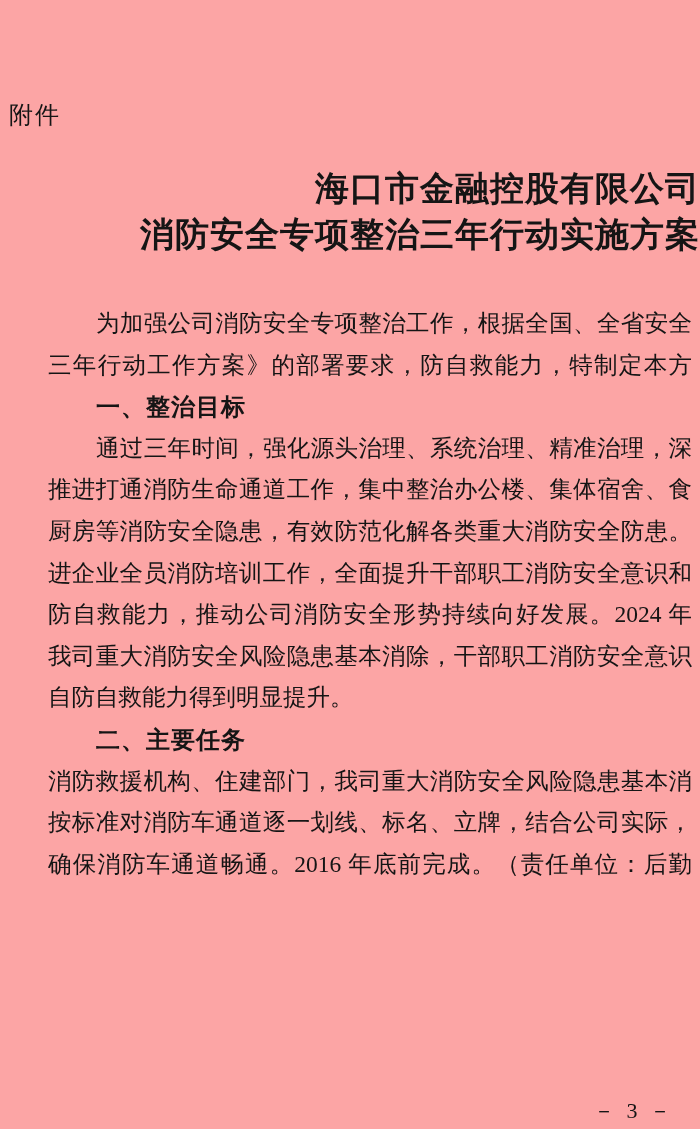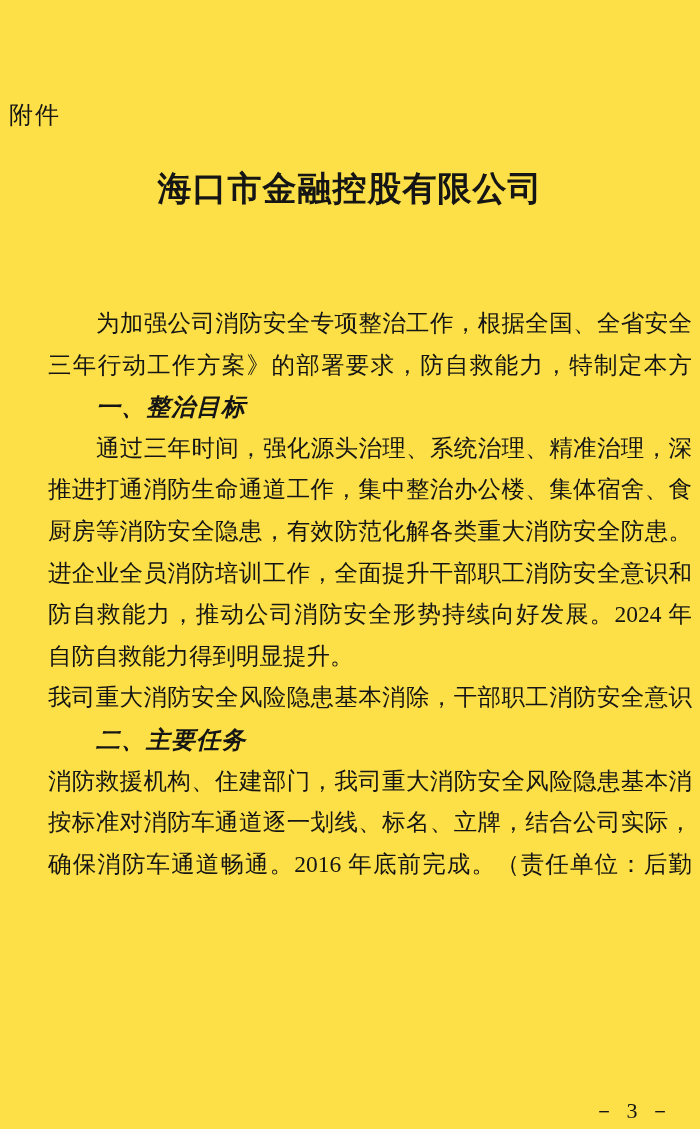--- a/index.html
+++ b/index.html
@@ -6,34 +6,34 @@
   body {
     width: 700px; height: 1129px;
     background: #ffffff;
     font-family: "Liberation Serif", "DejaVu Serif", serif;
     color: #151515;
     position: relative;
     overflow: hidden;
   }
   .page {
     position: absolute; inset: 0;
-    background: #fde047;
+    background: #fca5a5;
   }
   
   .attachment {
     position: absolute;
     top: 99px; left: 9px;
     font-size: 24px;
     letter-spacing: 2px;
   }
   
   .title {
     position: absolute;
     top: 166px; left: 0; right: 0;
-    text-align: center;
+    text-align: right;
     font-weight: bold;
     font-size: 34px;
     line-height: 46px;
     letter-spacing: 1px;
   }
   
   .doc-body {
     position: absolute;
     top: 303px; left: 8px;
     width: 684px;
@@ -48,54 +48,54 @@
     overflow: hidden;
     margin-left: 40px;
   }
   .ln.j { text-align-last: justify; }   
   .ln.indent { text-indent: 48px; }      
   .ln.heading {
     font-family: "Liberation Sans", "DejaVu Sans", sans-serif;
     font-weight: bold;
     font-size: 24px;
     letter-spacing: 1px;
-    font-style: italic;
   }
   
   .page-number {
     position: absolute;
     top: 1096px; right: 26px;
     font-size: 22px;
     letter-spacing: 3px;
   }
 </style>
 </head>
 <body>
 
 <div class="page">
 
   <div class="attachment">附件</div>
 
   <div class="title">
     <div>海口市金融控股有限公司</div>
+    <div>消防安全专项整治三年行动实施方案</div>
   </div>
 
   <div class="doc-body">
     <div class="ln indent j">为加强公司消防安全专项整治工作，根据全国、全省安全生</div>
     <div class="ln j">三年行动工作方案》的部署要求，防自救能力，特制定本方案。</div>
 
     <div class="ln indent heading">一、整治目标</div>
 
     <div class="ln indent j">通过三年时间，强化源头治理、系统治理、精准治理，深入</div>
     <div class="ln j">推进打通消防生命通道工作，集中整治办公楼、集体宿舍、食堂</div>
     <div class="ln j">厨房等消防安全隐患，有效防范化解各类重大消防安全防患。推</div>
     <div class="ln j">进企业全员消防培训工作，全面提升干部职工消防安全意识和自</div>
     <div class="ln j">防自救能力，推动公司消防安全形势持续向好发展。2024 年底，</div>
+    <div class="ln j">我司重大消防安全风险隐患基本消除，干部职工消防安全意识和</div>
     <div class="ln">自防自救能力得到明显提升。</div>
-    <div class="ln j">我司重大消防安全风险隐患基本消除，干部职工消防安全意识和</div>
 
     <div class="ln indent heading">二、主要任务</div>
 
     <div class="ln j">消防救援机构、住建部门，我司重大消防安全风险隐患基本消除，</div>
     <div class="ln j">按标准对消防车通道逐一划线、标名、立牌，结合公司实际，</div>
     <div class="ln j">确保消防车通道畅通。2016 年底前完成。（责任单位：后勤部、</div>
 
   </div>
 
   <div class="page-number">－ 3 －</div>

